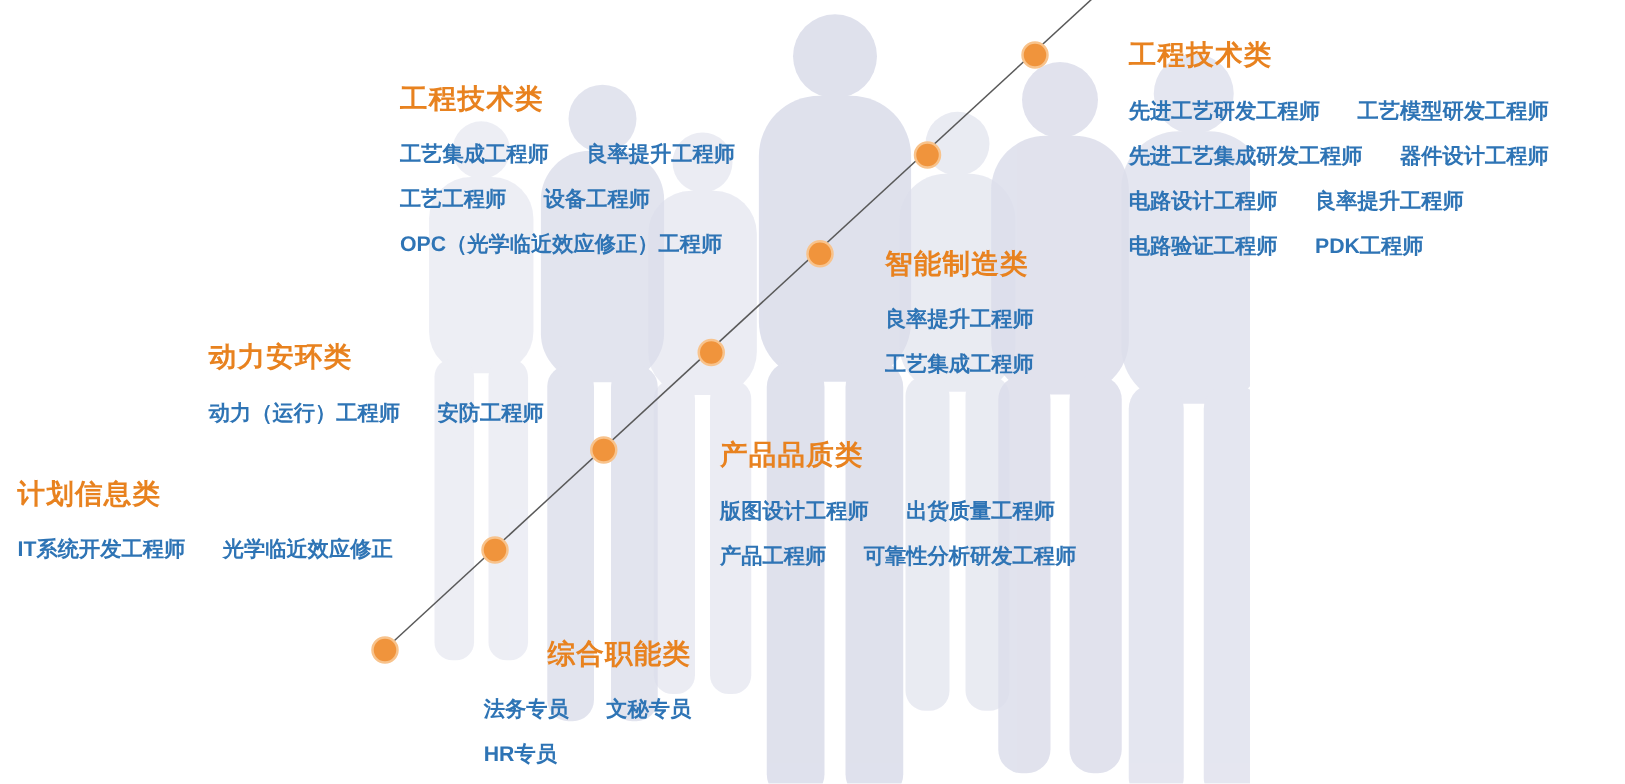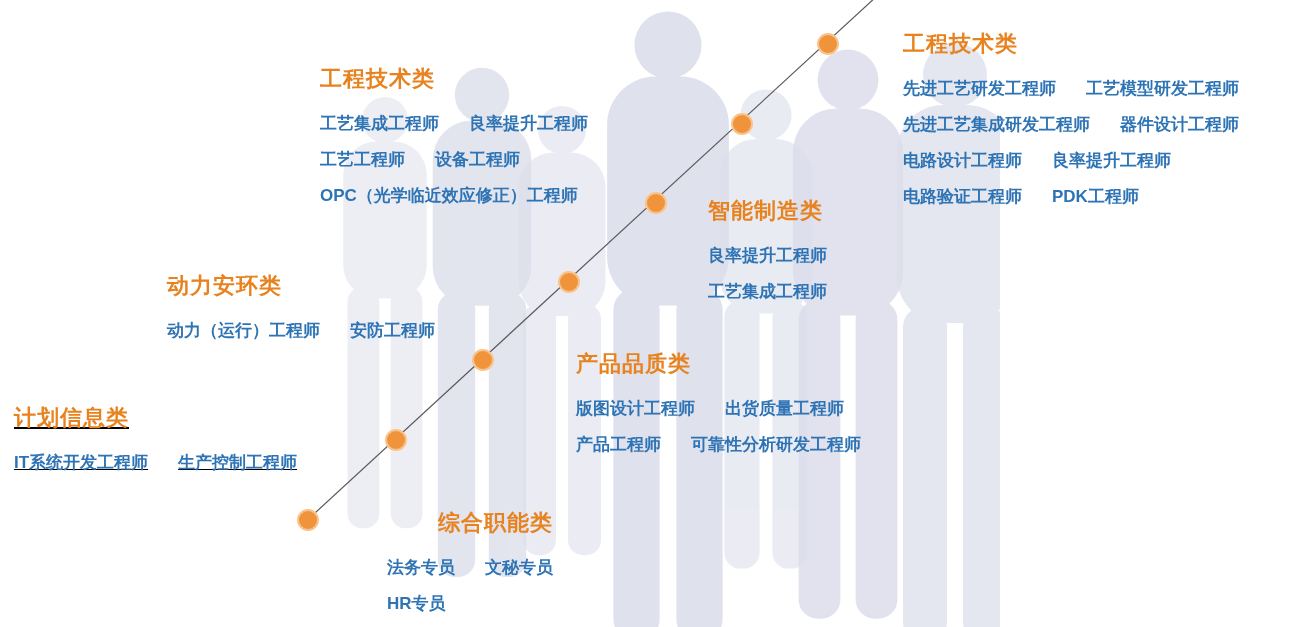--- a/index.html
+++ b/index.html
@@ -70,21 +70,21 @@
   .job{
     color:var(--job_blue);
     font-weight:bold;
   }
   
   .cat-engineering   { left:320px; top:65px;  }
   .cat-rnd           { left:903px; top:30px;  }
   .cat-manufacturing { left:708px; top:197px; }
   .cat-facility      { left:167px; top:272px; }
   .cat-quality       { left:557px; top:350px;margin-left:19px; }
-  .cat-planning      { left:14px;  top:404px;text-decoration:underline; }
+  .cat-planning      { left:14px;  top:381px; }
   .cat-general       { left:387px; top:509px;text-align:right; }
 </style>
 </head>
 <body>
 
 <div class="canvas">
 
   <svg class="silhouettes" viewBox="0 0 700 627" aria-hidden="true">
     <defs>
       <g id="person">
@@ -178,21 +178,21 @@
     <p class="cat-line">
       <span class="job">产品工程师</span>
       <span class="job">可靠性分析研发工程师</span>
     </p>
   </section>
 
   <section class="category cat-planning">
     <h2 class="cat-title">计划信息类</h2>
     <p class="cat-line">
       <span class="job">IT系统开发工程师</span>
-      <span class="job">生产控制工程师</span>
+      <span class="job">光学临近效应修正</span>
     </p>
   </section>
 
   <section class="category cat-general">
     <h2 class="cat-title">综合职能类</h2>
     <p class="cat-line">
       <span class="job">法务专员</span>
       <span class="job">文秘专员</span>
     </p>
     <p class="cat-line">

